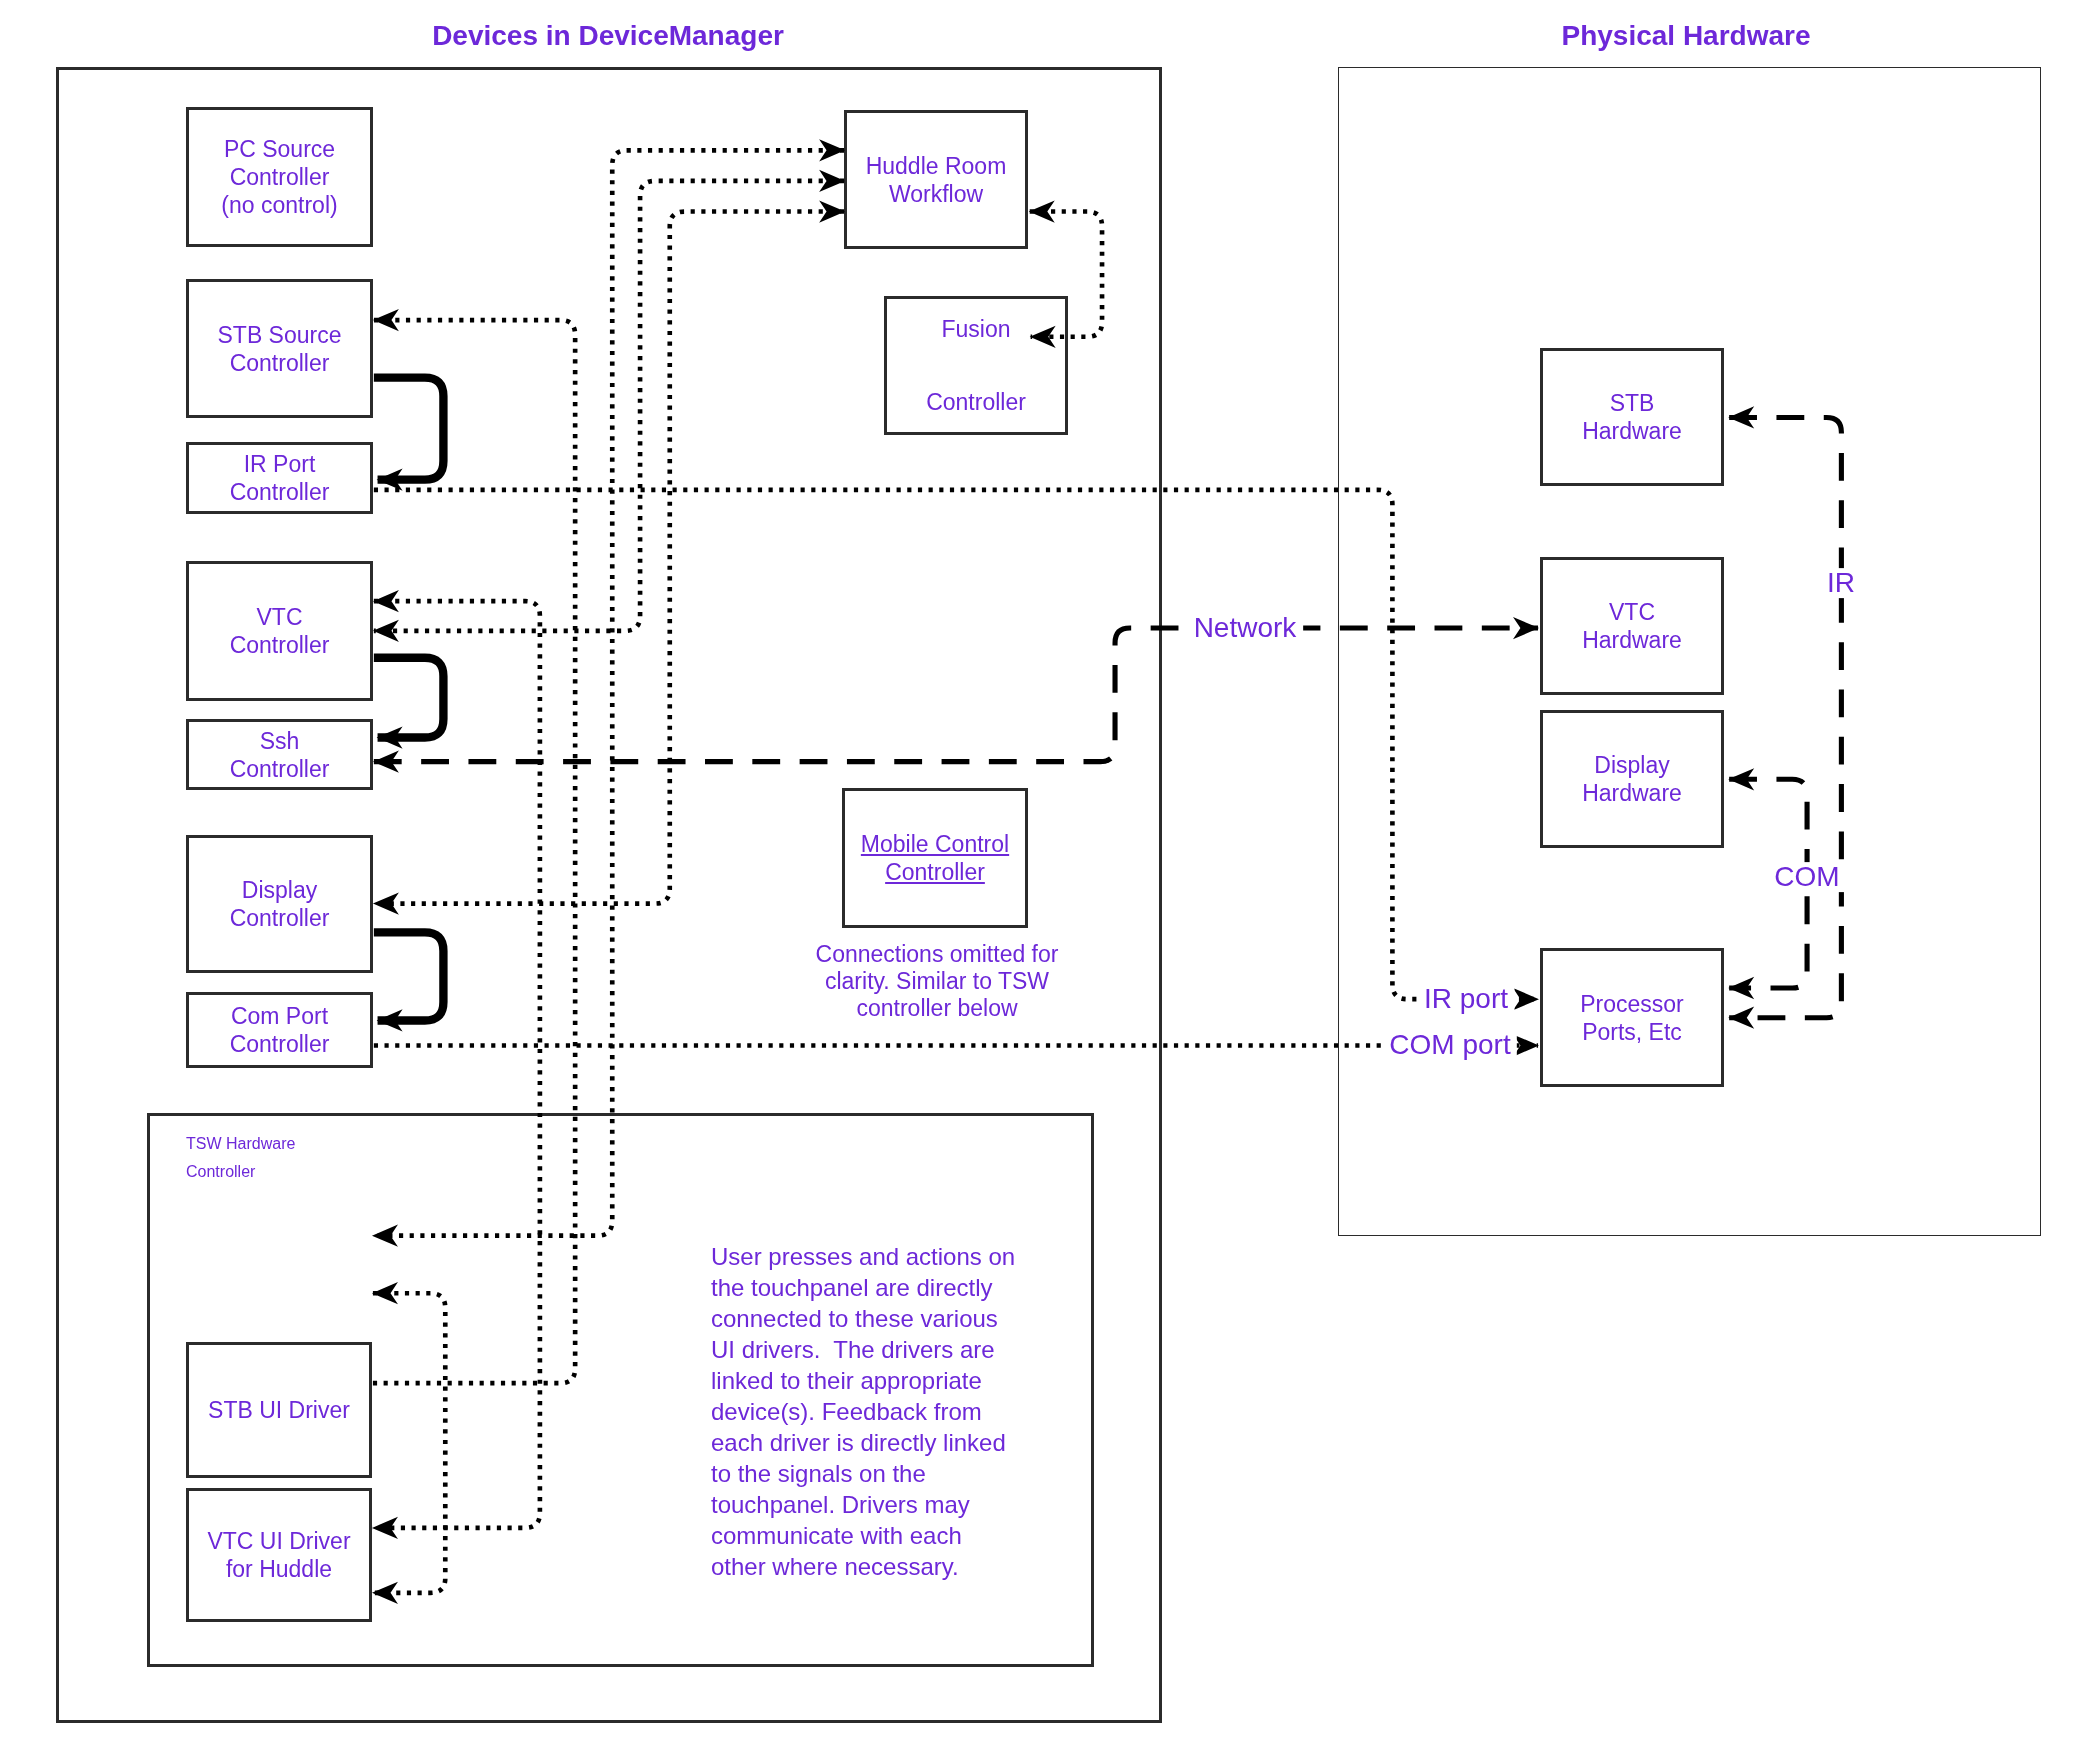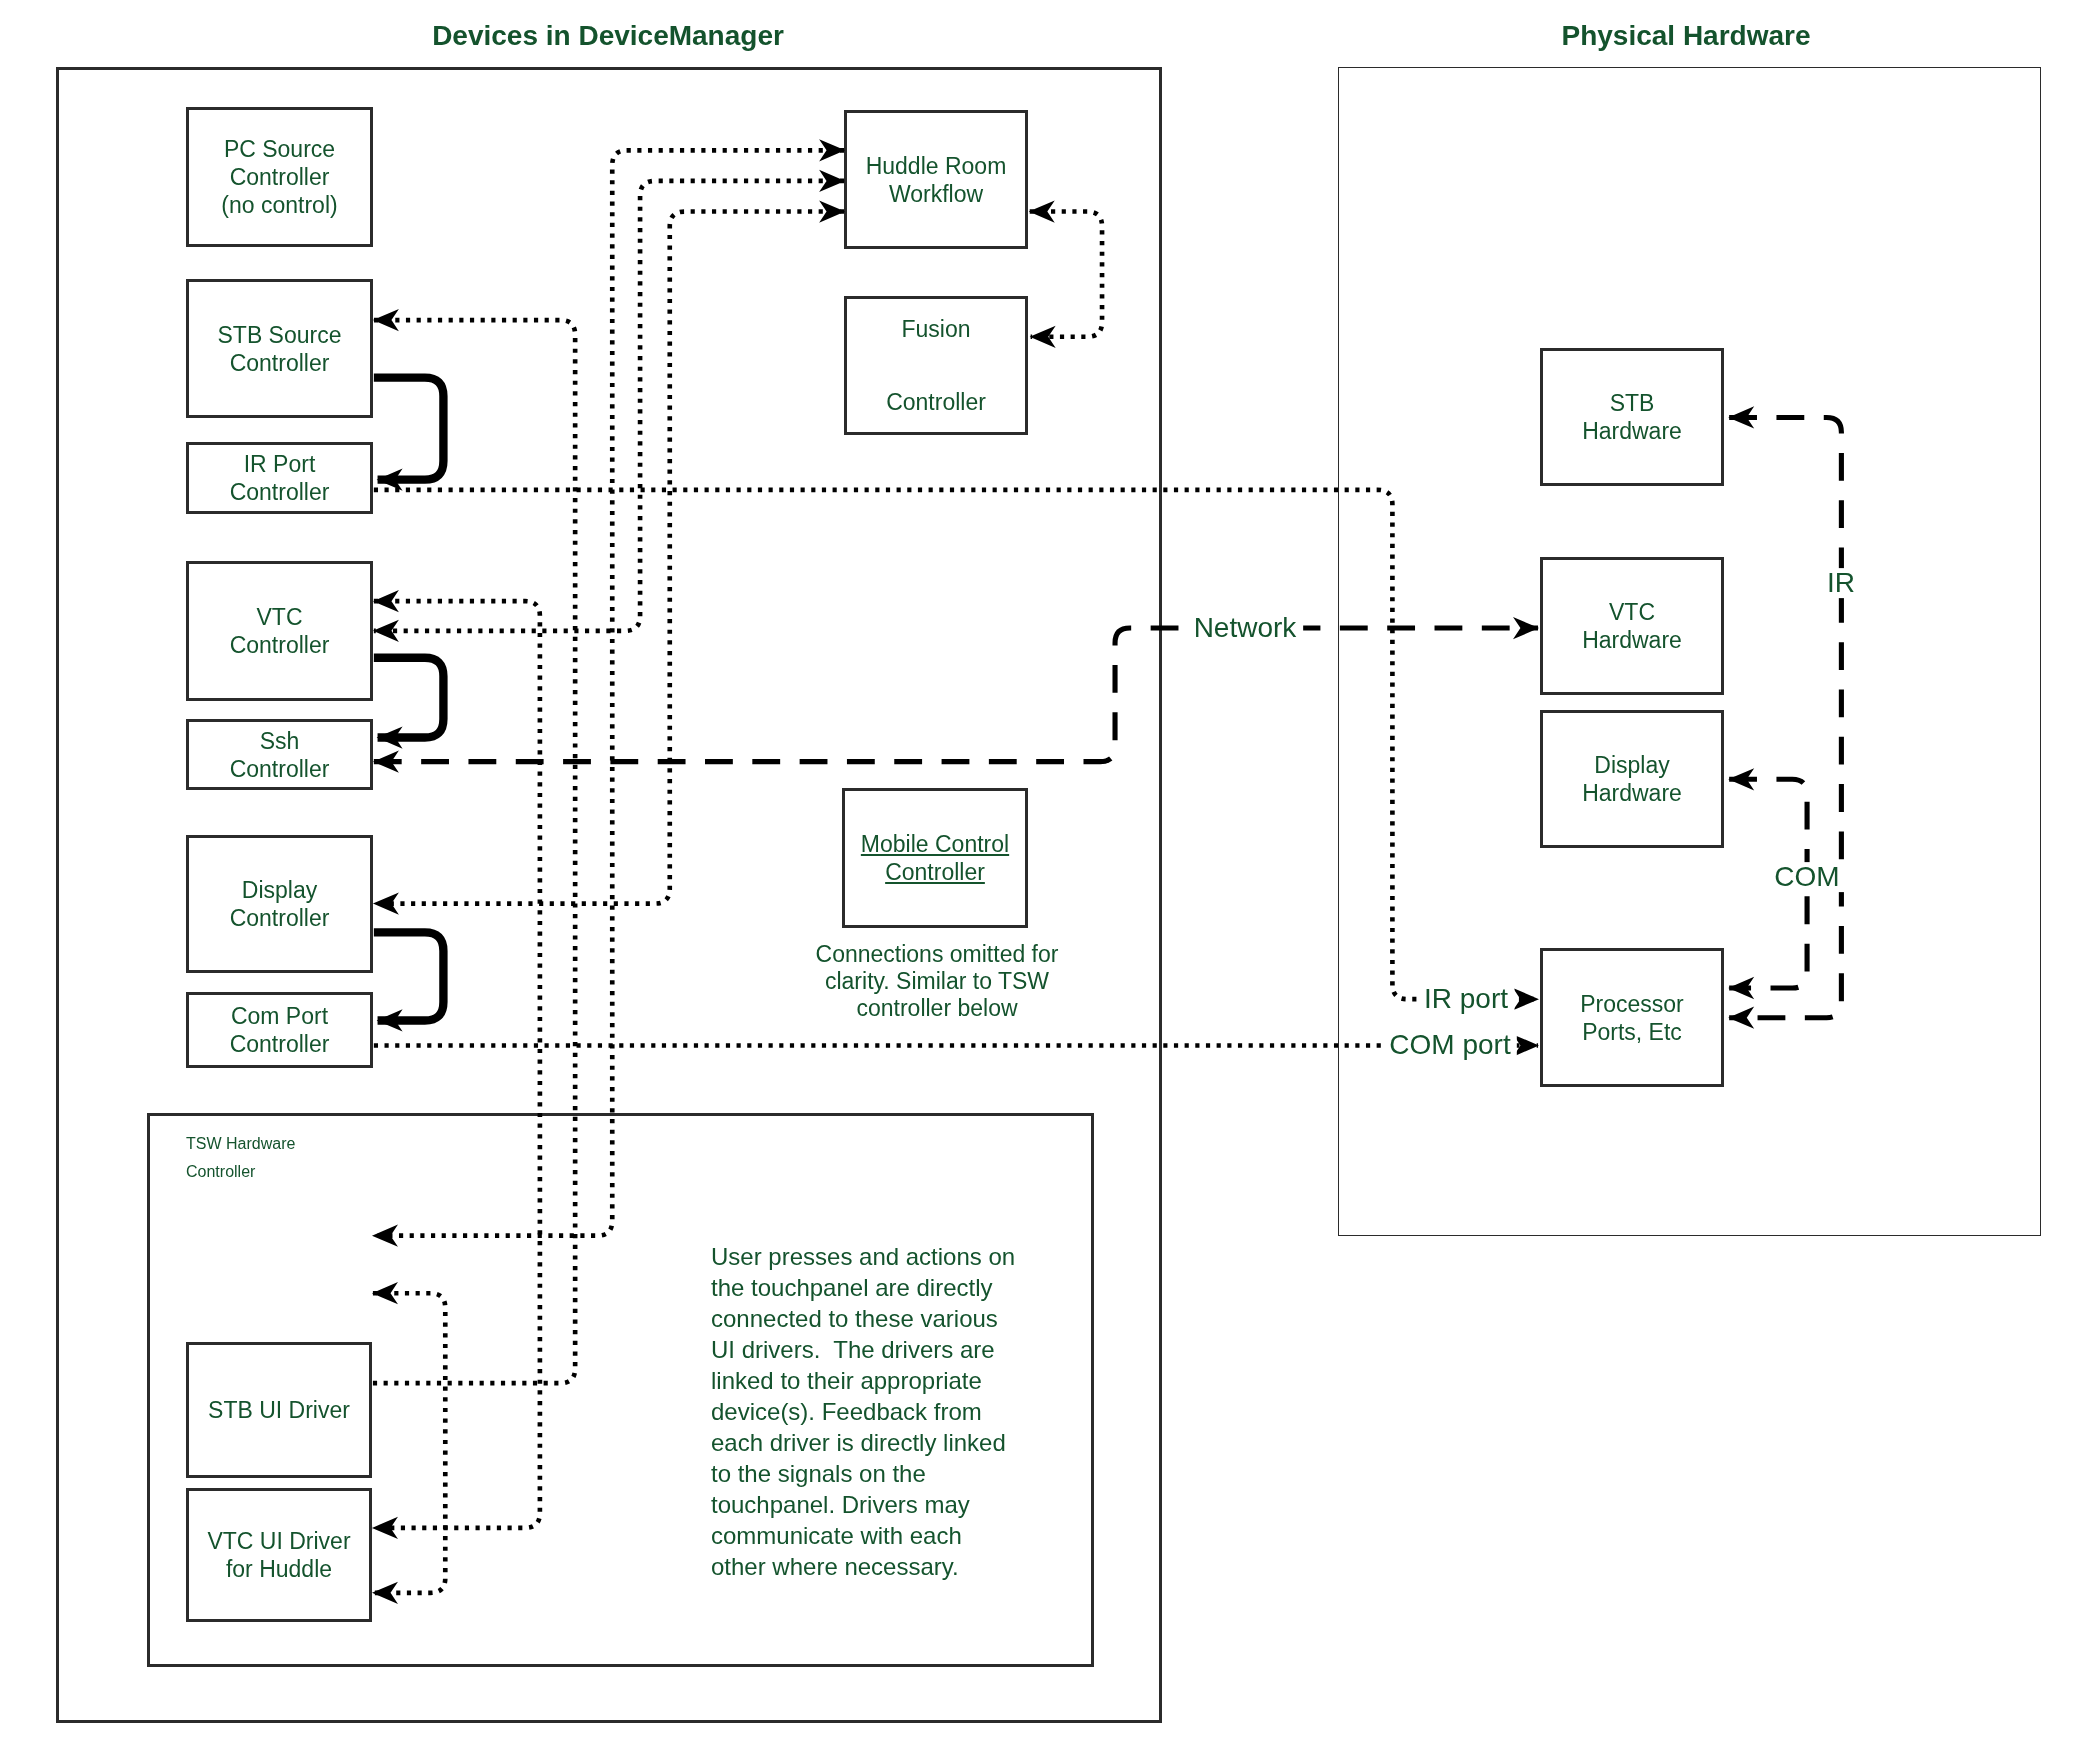--- a/index.html
+++ b/index.html
@@ -1,17 +1,17 @@
 <!DOCTYPE html>
 <html style="font-size:15px"><head>
 <meta charset="utf-8">
 <style>
   html,body{margin:0;padding:0;background:#ffffff;}
   #canvas{position:relative;width:2090px;height:1758px;background:#ffffff;overflow:hidden;
-          font-family:"Liberation Sans", sans-serif;color:#14532d;}
+          font-family:"Liberation Sans", sans-serif;color:#6d28d9;}
   .title{position:absolute;font-weight:bold;font-size:28px;white-space:nowrap;transform:translateX(-50%);}
   .container{position:absolute;background:transparent;}
   .c-thick{border:3.7px solid #2b2b2b;}
   .c-thin{border:1.9px solid #2b2b2b;}
   .node{position:absolute;border:3.7px solid #2b2b2b;background:#ffffff;
         display:flex;flex-direction:column;align-items:center;justify-content:center;
         text-align:center;font-size:23px;line-height:28px;}
   .node div{white-space:pre;}
   .freetext{position:absolute;font-size:23px;line-height:27px;}
   .freetext div{white-space:pre;}
@@ -62,21 +62,21 @@
     </div>
     <div class="node" style="left:186px;top:992px;width:181px;height:70px;">
       <div>Com Port</div>
       <div>Controller</div>
     </div>
 
     <div class="node" style="left:844px;top:110px;width:178px;height:133px;">
       <div>Huddle Room</div>
       <div>Workflow</div>
     </div>
-    <div class="node" style="left:844px;top:296px;width:178px;height:133px;gap:45px;">
+    <div class="node" style="left:884px;top:296px;width:178px;height:133px;gap:45px;">
       <div>Fusion</div>
       <div>Controller</div>
     </div>
     <div class="node" style="left:842px;top:788px;width:180px;height:134px;text-decoration:underline;">
       <div>Mobile Control</div>
       <div>Controller</div>
     </div>
     <div class="freetext" style="left:793px;top:941px;width:288px;text-align:center;">
       <div>Connections omitted for</div>
       <div>clarity. Similar to TSW</div>

